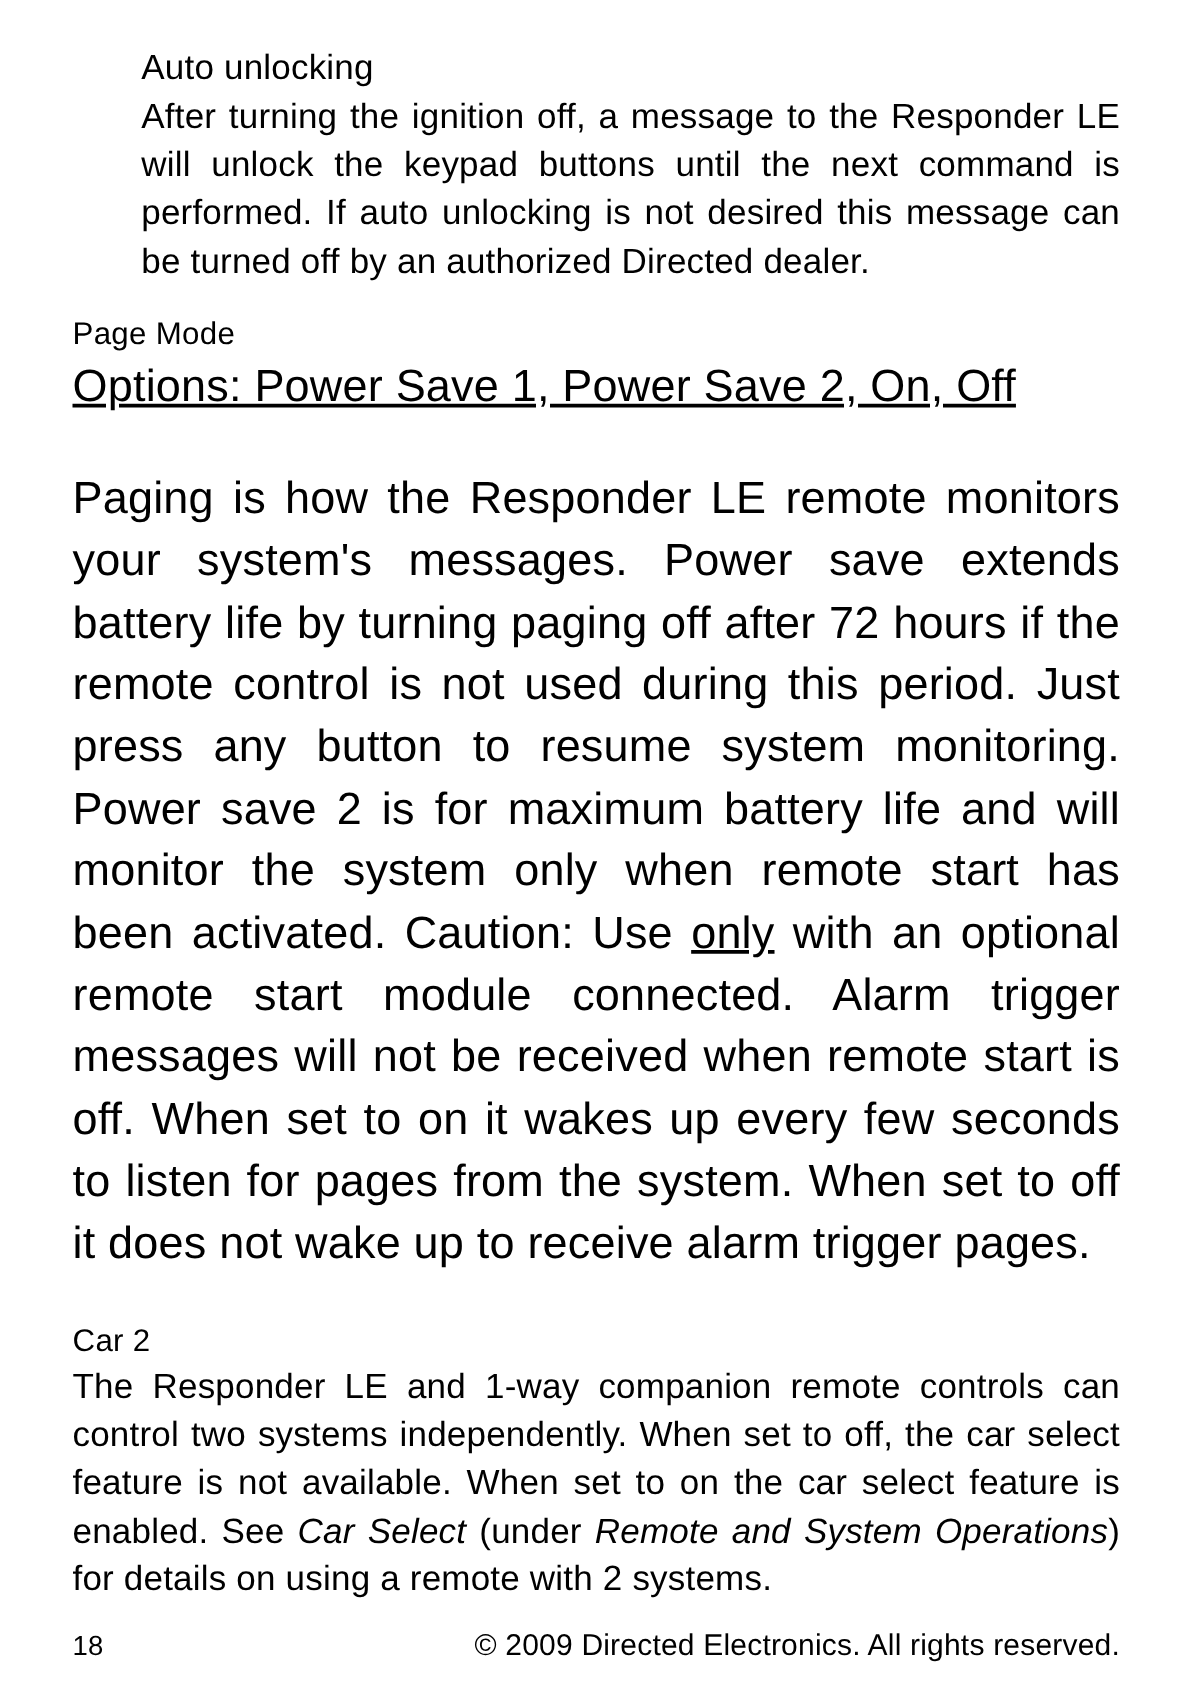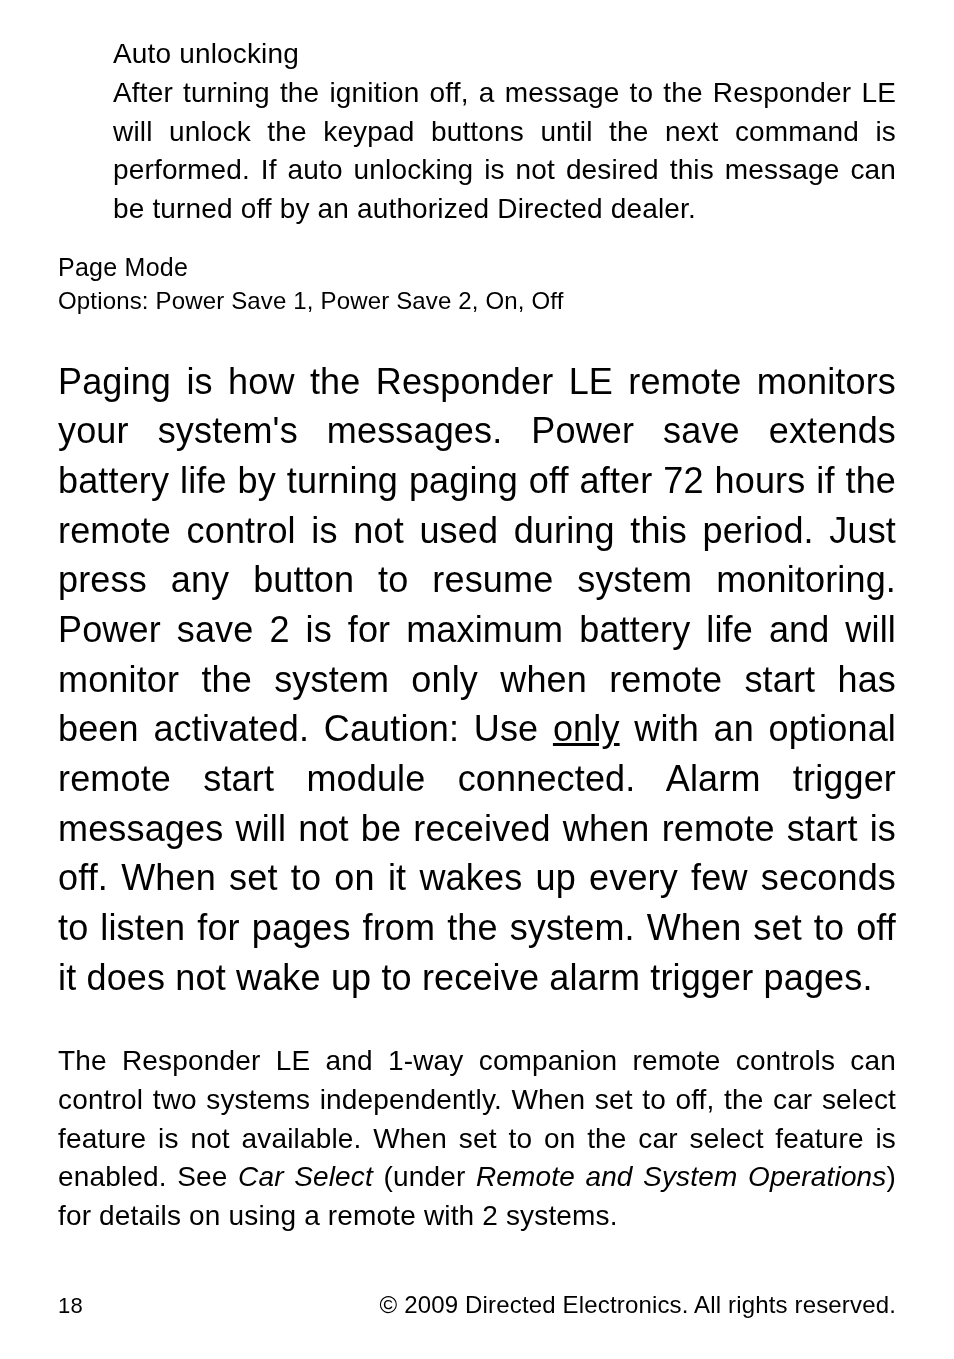--- a/index.html
+++ b/index.html
@@ -33,23 +33,24 @@
     }
     .h2 {
       font-size: 25px;
       font-weight: 500;
       font-stretch: condensed;
       font-family: "Arial Narrow", "Futura Condensed", "Helvetica Condensed", sans-serif;
       letter-spacing: 0.01em;
       margin-bottom: 2px;
     }
     .options-line {
-      font-size: 24px;
+      font-size: 36px;
       line-height: 1.38;
       margin-bottom: 40px;
+      text-decoration: underline;
     }
     .body-para {
       font-size: 36px;
       line-height: 1.38;
       text-align: justify;
       margin-bottom: 40px;
     }
     .body-para-last {
       font-size: 28px;
       line-height: 1.38;
@@ -59,21 +60,21 @@
       font-weight: 500;
     }
     .underline {
       text-decoration: underline;
     }
     .italic {
       font-style: italic;
     }
     .footer {
       position: absolute;
-      bottom: 40px;
+      bottom: 28px;
       left: 58px;
       right: 58px;
       display: flex;
       justify-content: space-between;
       align-items: baseline;
     }
     .page-num {
       font-size: 22px;
       font-weight: 400;
     }
@@ -96,19 +97,20 @@
   <div class="indented-body">After turning the ignition off, a message to the Responder LE will unlock the keypad buttons until the next command is performed. If auto unlocking is not desired this message can be turned off by an authorized Directed dealer.</div>
 </div>
 
 <div class="page-mode-section">
   <div class="h2">Page Mode</div>
   <div class="options-line">Options: Power Save 1, Power Save 2, On, Off</div>
   <div class="body-para"><span>Paging is how the Responder LE remote monitors your system's messages. Power save extends battery life by turning paging off after 72 hours if the remote control is not used during this period. Just press any button to resume system monitoring. Power save 2 is for maximum battery life and will monitor the system only when remote start has been activated. </span><span class="bold">Caution:</span><span> Use </span><span class="underline">only</span><span> with an optional remote start module connected. Alarm trigger messages will not be received when remote start is off. When set to on it wakes up every few seconds to listen for pages from the system. When set to off it does not wake up to receive alarm trigger pages.</span></div>
 </div>
 
 <div class="car2-section">
+  <div class="h2">Car 2</div>
   <div class="body-para-last"><span>The Responder LE and 1-way companion remote controls can control two systems independently. When set to off, the car select feature is not available. When set to on the car select feature is enabled. See </span><span class="italic">Car Select</span><span> (under </span><span class="italic">Remote and System Operations</span><span>) for details on using a remote with 2 systems.</span></div>
 </div>
 
 <div class="footer">
   <span class="page-num">18</span>
   <span class="copyright">© 2009 Directed Electronics. All rights reserved.</span>
 </div>
 
 </body></html>

